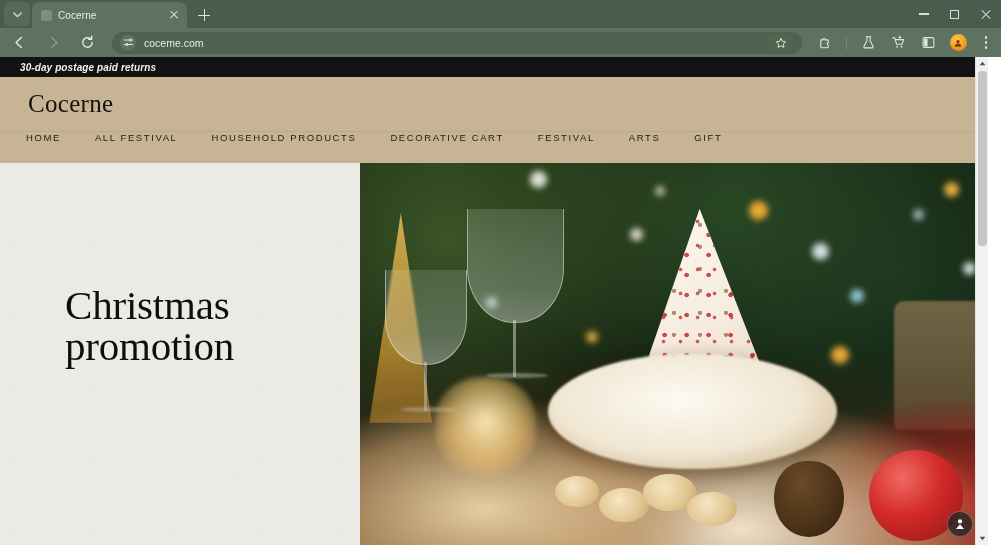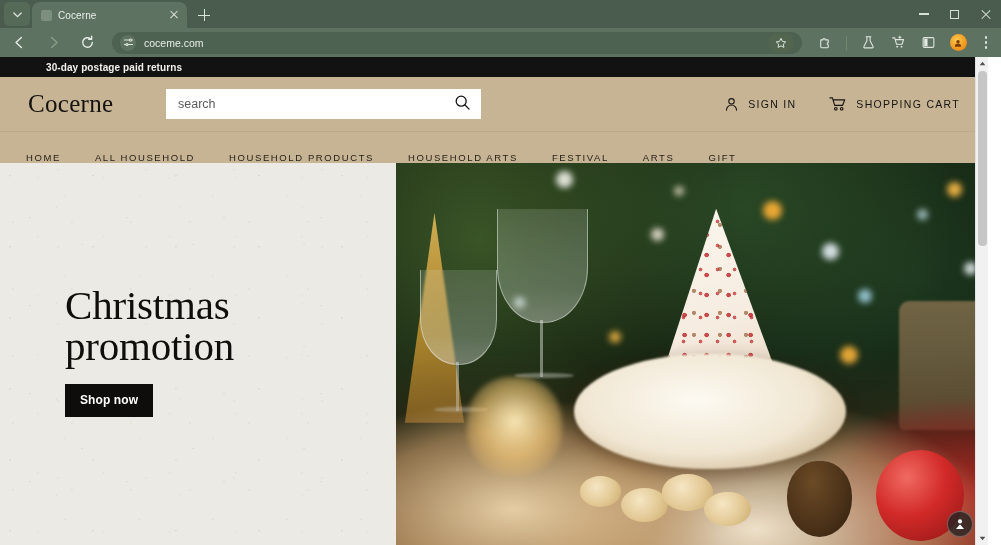--- a/index.html
+++ b/index.html
@@ -101,21 +101,22 @@
 
   
   .viewport {
     position: absolute; left: 0; top: 57px; width: 1001px; height: 488px;
     background: #fff; overflow: hidden;
   }
   .page { width: 988px; height: 488px; position: relative; overflow: hidden; }
 
   .promo-bar {
     height: 20px; background: #121212; display: flex; align-items: center;
-    padding-left: 46px;
+    padding-left: 20px;
+    font-style: italic;
   }
   .promo-bar span {
     color: #f3f1ec; font-size: 10px; font-weight: bold; letter-spacing: .1px;
   }
 
   .site-header {
     height: 54px; background: #c7b494; display: flex; align-items: center;
     padding: 0 28px;
   }
   .logo {
@@ -132,33 +133,33 @@
     min-width: 0;
   }
   .search-input::placeholder { color: #5a5a5a; }
   .header-right { margin-left: auto; display: flex; align-items: center; gap: 33px; }
   .hdr-link {
     display: flex; align-items: center; gap: 9px;
     font-size: 10.5px; letter-spacing: 1.3px; color: #17140f;
   }
 
   .nav {
-    height: 32px; background: #c7b494; display: flex; align-items: flex-end;
+    height: 32px; background: #c7b494; display: flex; align-items: flex-start;
     padding: 0 26px; gap: 0; border-top: 1px solid #bfa986;
   }
   .nav-item {
     font-size: 9.5px; letter-spacing: 1.6px; color: #231d14; padding: 0 17px;
     white-space: nowrap;
   }
   .nav-item:first-child { padding-left: 0; }
 
   
   .hero { position: relative; height: 382px; display: flex; }
   .hero-left {
-    width: 396px; flex: 0 0 auto; position: relative;
+    width: 360px; flex: 0 0 auto; position: relative;
     background: #eceae5;
     background-image:
       radial-gradient(circle at 12% 18%, rgba(150,145,135,.18) 0 .6px, transparent 1px),
       radial-gradient(circle at 31% 62%, rgba(150,145,135,.16) 0 .7px, transparent 1.1px),
       radial-gradient(circle at 57% 25%, rgba(150,145,135,.14) 0 .5px, transparent 1px),
       radial-gradient(circle at 74% 80%, rgba(150,145,135,.16) 0 .6px, transparent 1px),
       radial-gradient(circle at 88% 40%, rgba(150,145,135,.13) 0 .5px, transparent 1px),
       radial-gradient(circle at 22% 88%, rgba(150,145,135,.15) 0 .5px, transparent 1px),
       radial-gradient(circle at 46% 46%, rgba(150,145,135,.12) 0 .5px, transparent 1px),
       radial-gradient(circle at 66% 9%,  rgba(150,145,135,.13) 0 .5px, transparent 1px);
@@ -407,68 +408,41 @@
   <div class="viewport">
     <div class="page">
 
       <div class="promo-bar">
         <span>30-day postage paid returns</span>
       </div>
 
       <div class="site-header">
         <div class="logo">Cocerne</div>
 
-        <div class="searchbox">
-          <input class="search-input" type="text" placeholder="search" style="">
-          <span>
-            <svg width="17" height="17" viewBox="0 0 18 18">
-              <circle cx="7.6" cy="7.6" r="5.3" fill="none" stroke="#111" stroke-width="1.35"></circle>
-              <path d="M11.6 11.6 L16 16" stroke="#111" stroke-width="1.35" stroke-linecap="round"></path>
-            </svg>
-          </span>
-        </div>
-
-        <div class="header-right">
-          <div class="hdr-link">
-            <svg width="15" height="15" viewBox="0 0 16 16">
-              <circle cx="8" cy="4.6" r="2.9" fill="none" stroke="#17140f" stroke-width="1.15"></circle>
-              <path d="M2.6 14 a5.4 5.4 0 0 1 10.8 0" fill="none" stroke="#17140f" stroke-width="1.15" stroke-linecap="round"></path>
-            </svg>
-            <span>SIGN IN</span>
-          </div>
-          <div class="hdr-link">
-            <svg width="18" height="16" viewBox="0 0 19 16">
-              <path d="M1 1.6 H3.6 L6 9.5 H14.3 L16.6 3.6 H4.4" fill="none" stroke="#17140f" stroke-width="1.2" stroke-linejoin="round" stroke-linecap="round"></path>
-              <circle cx="7.2" cy="13" r="1.35" fill="none" stroke="#17140f" stroke-width="1.2"></circle>
-              <circle cx="13.4" cy="13" r="1.35" fill="none" stroke="#17140f" stroke-width="1.2"></circle>
-            </svg>
-            <span>SHOPPING CART</span>
-          </div>
-        </div>
+
       </div>
 
       <div class="nav">
         <a class="nav-item">HOME</a>
-        <a class="nav-item">ALL HOUSEHOLD</a>
+        <a class="nav-item">ALL FESTIVAL</a>
         <a class="nav-item">HOUSEHOLD PRODUCTS</a>
-        <a class="nav-item">HOUSEHOLD ARTS</a>
+        <a class="nav-item">DECORATIVE CART</a>
         <a class="nav-item">FESTIVAL</a>
         <a class="nav-item">ARTS</a>
         <a class="nav-item">GIFT</a>
       </div>
 
       <div class="hero">
 
         <div class="hero-left">
           <div class="hero-copy">
             <h1 class="hero-title">
               <span>Christmas</span><br>
               <span>promotion</span>
             </h1>
-            <button class="hero-btn">Shop now</button>
           </div>
         </div>
 
         <div class="hero-right">
           <div class="bokeh-bg"></div>
 
           <span class="bokeh" style="left:27%;top:2%;width:17px;height:17px;background:rgba(250,250,245,.85);"></span>
           <span class="bokeh" style="left:43%;top:17%;width:13px;height:13px;background:rgba(255,245,230,.8);"></span>
           <span class="bokeh" style="left:52%;top:29%;width:12px;height:12px;background:rgba(178,225,245,.8);"></span>
           <span class="bokeh" style="left:62%;top:10%;width:19px;height:19px;background:rgba(248,175,52,.92);"></span>

